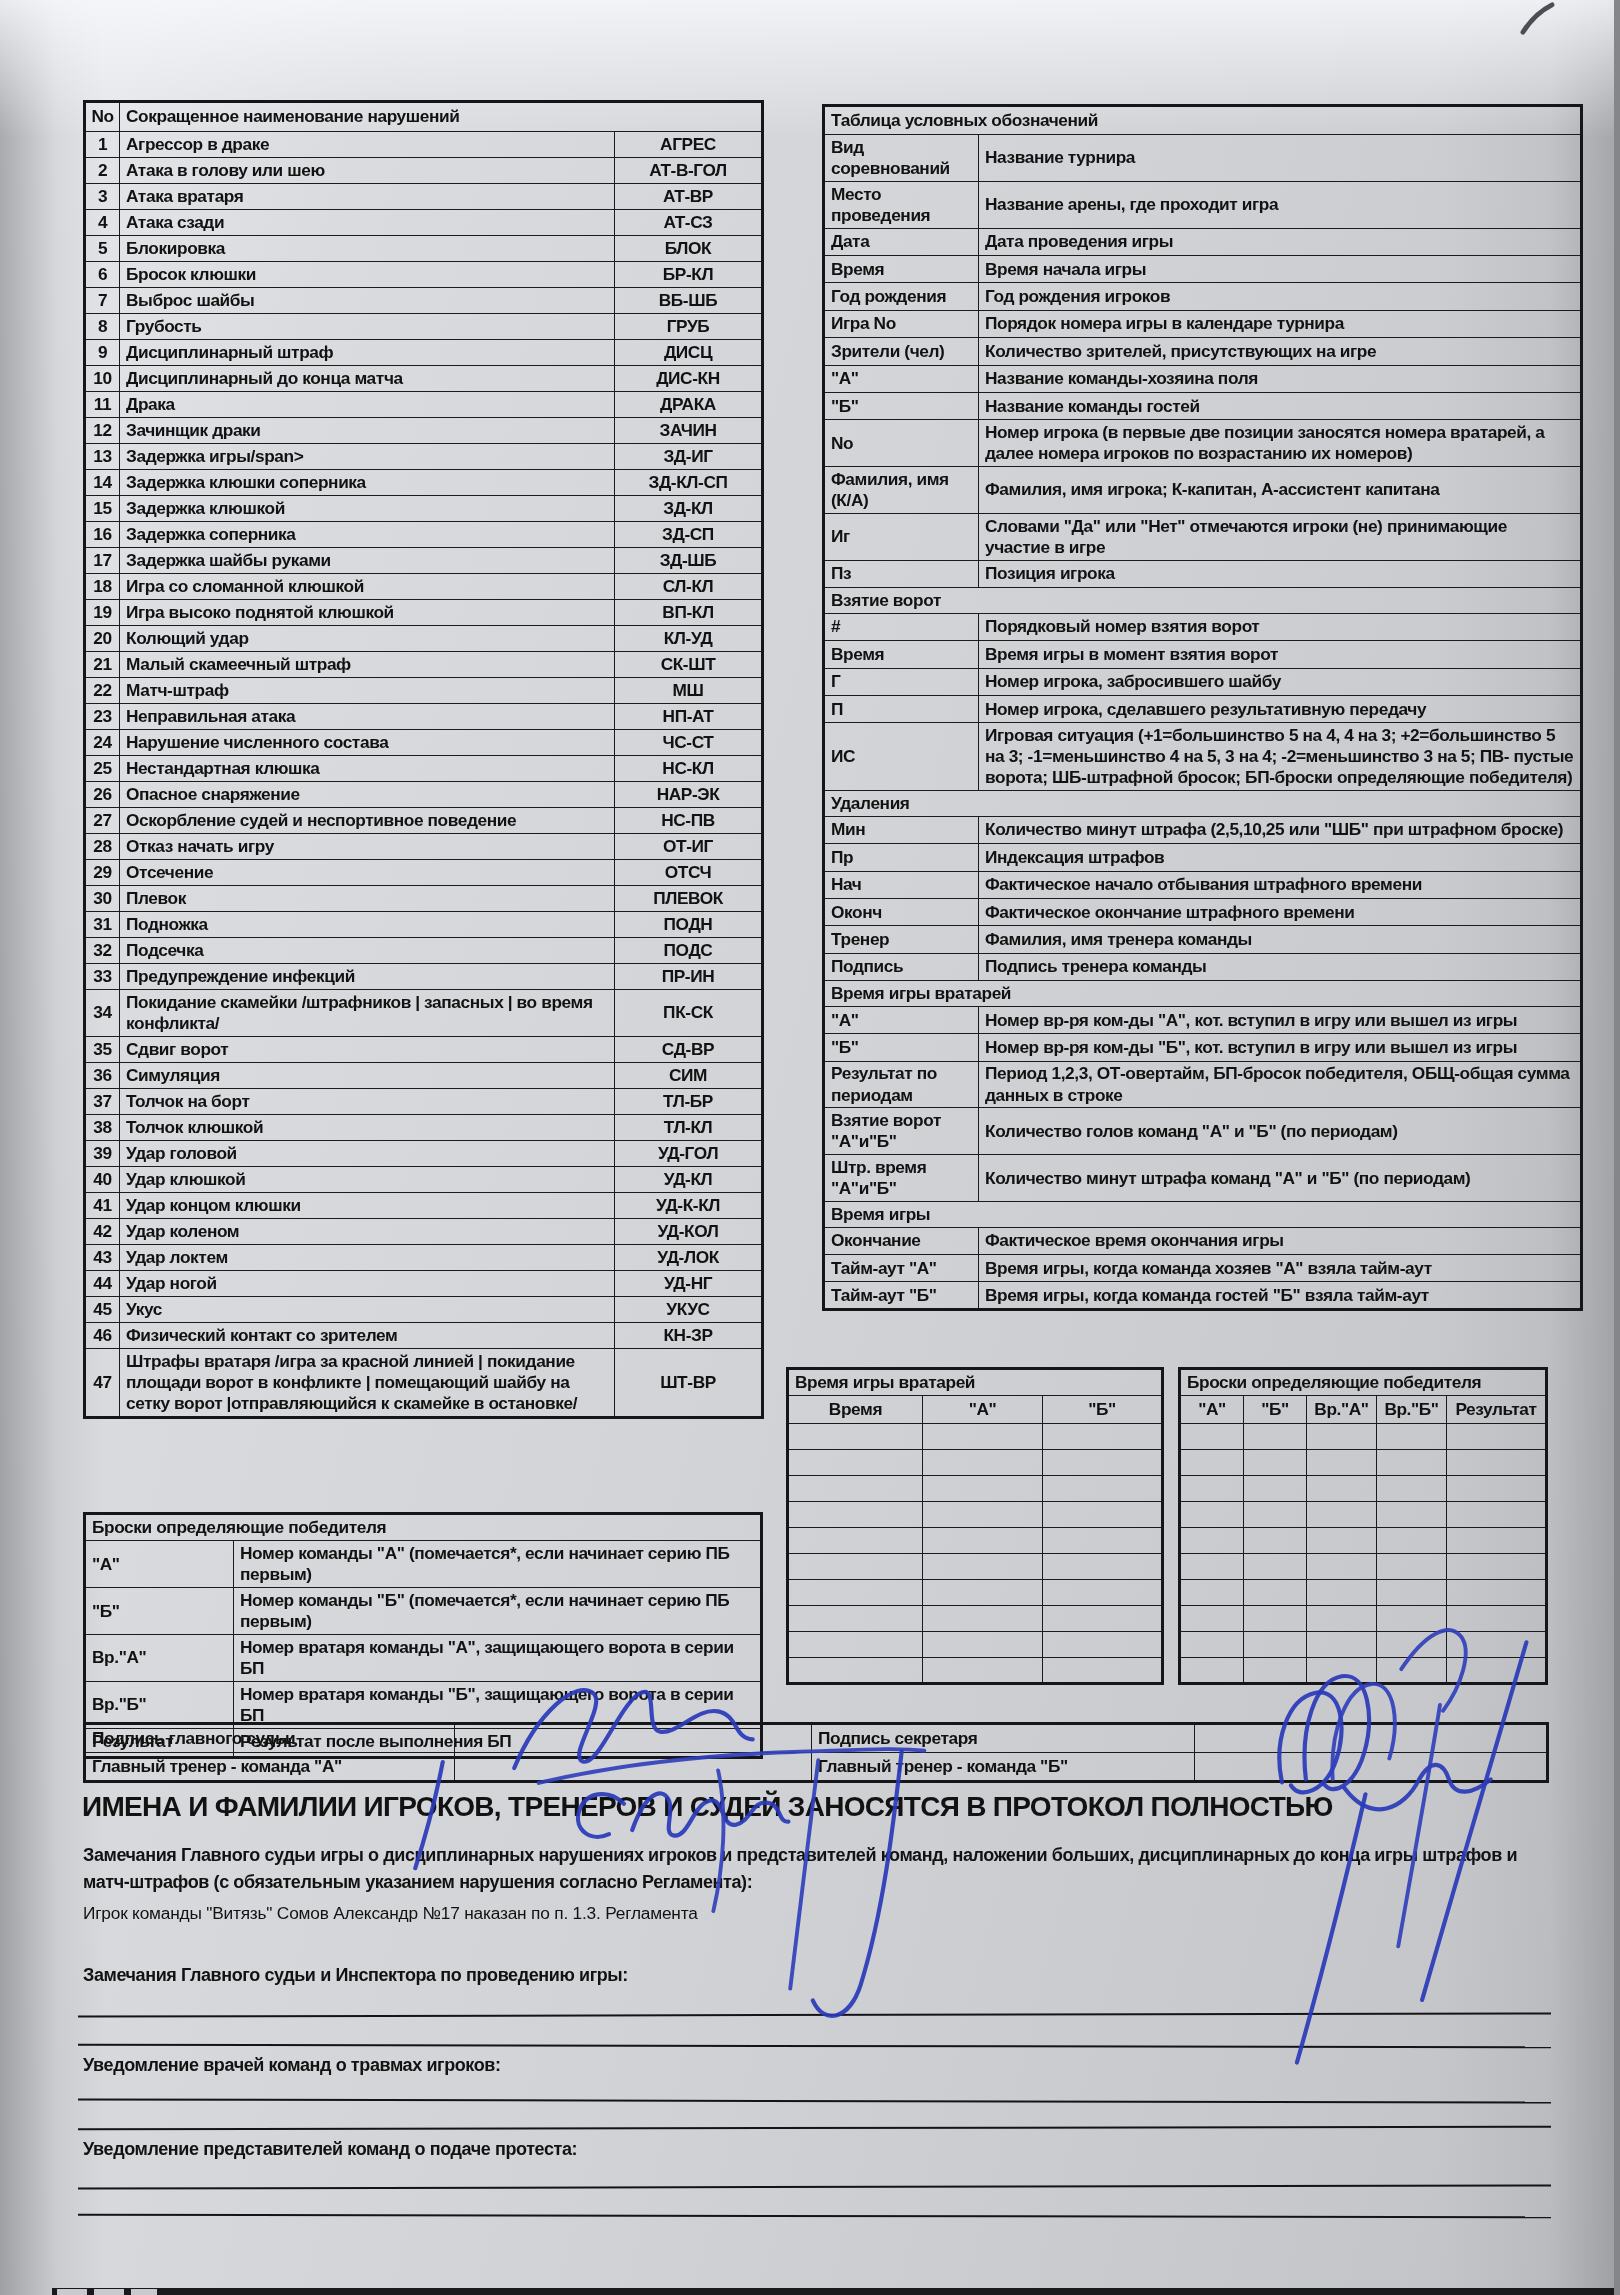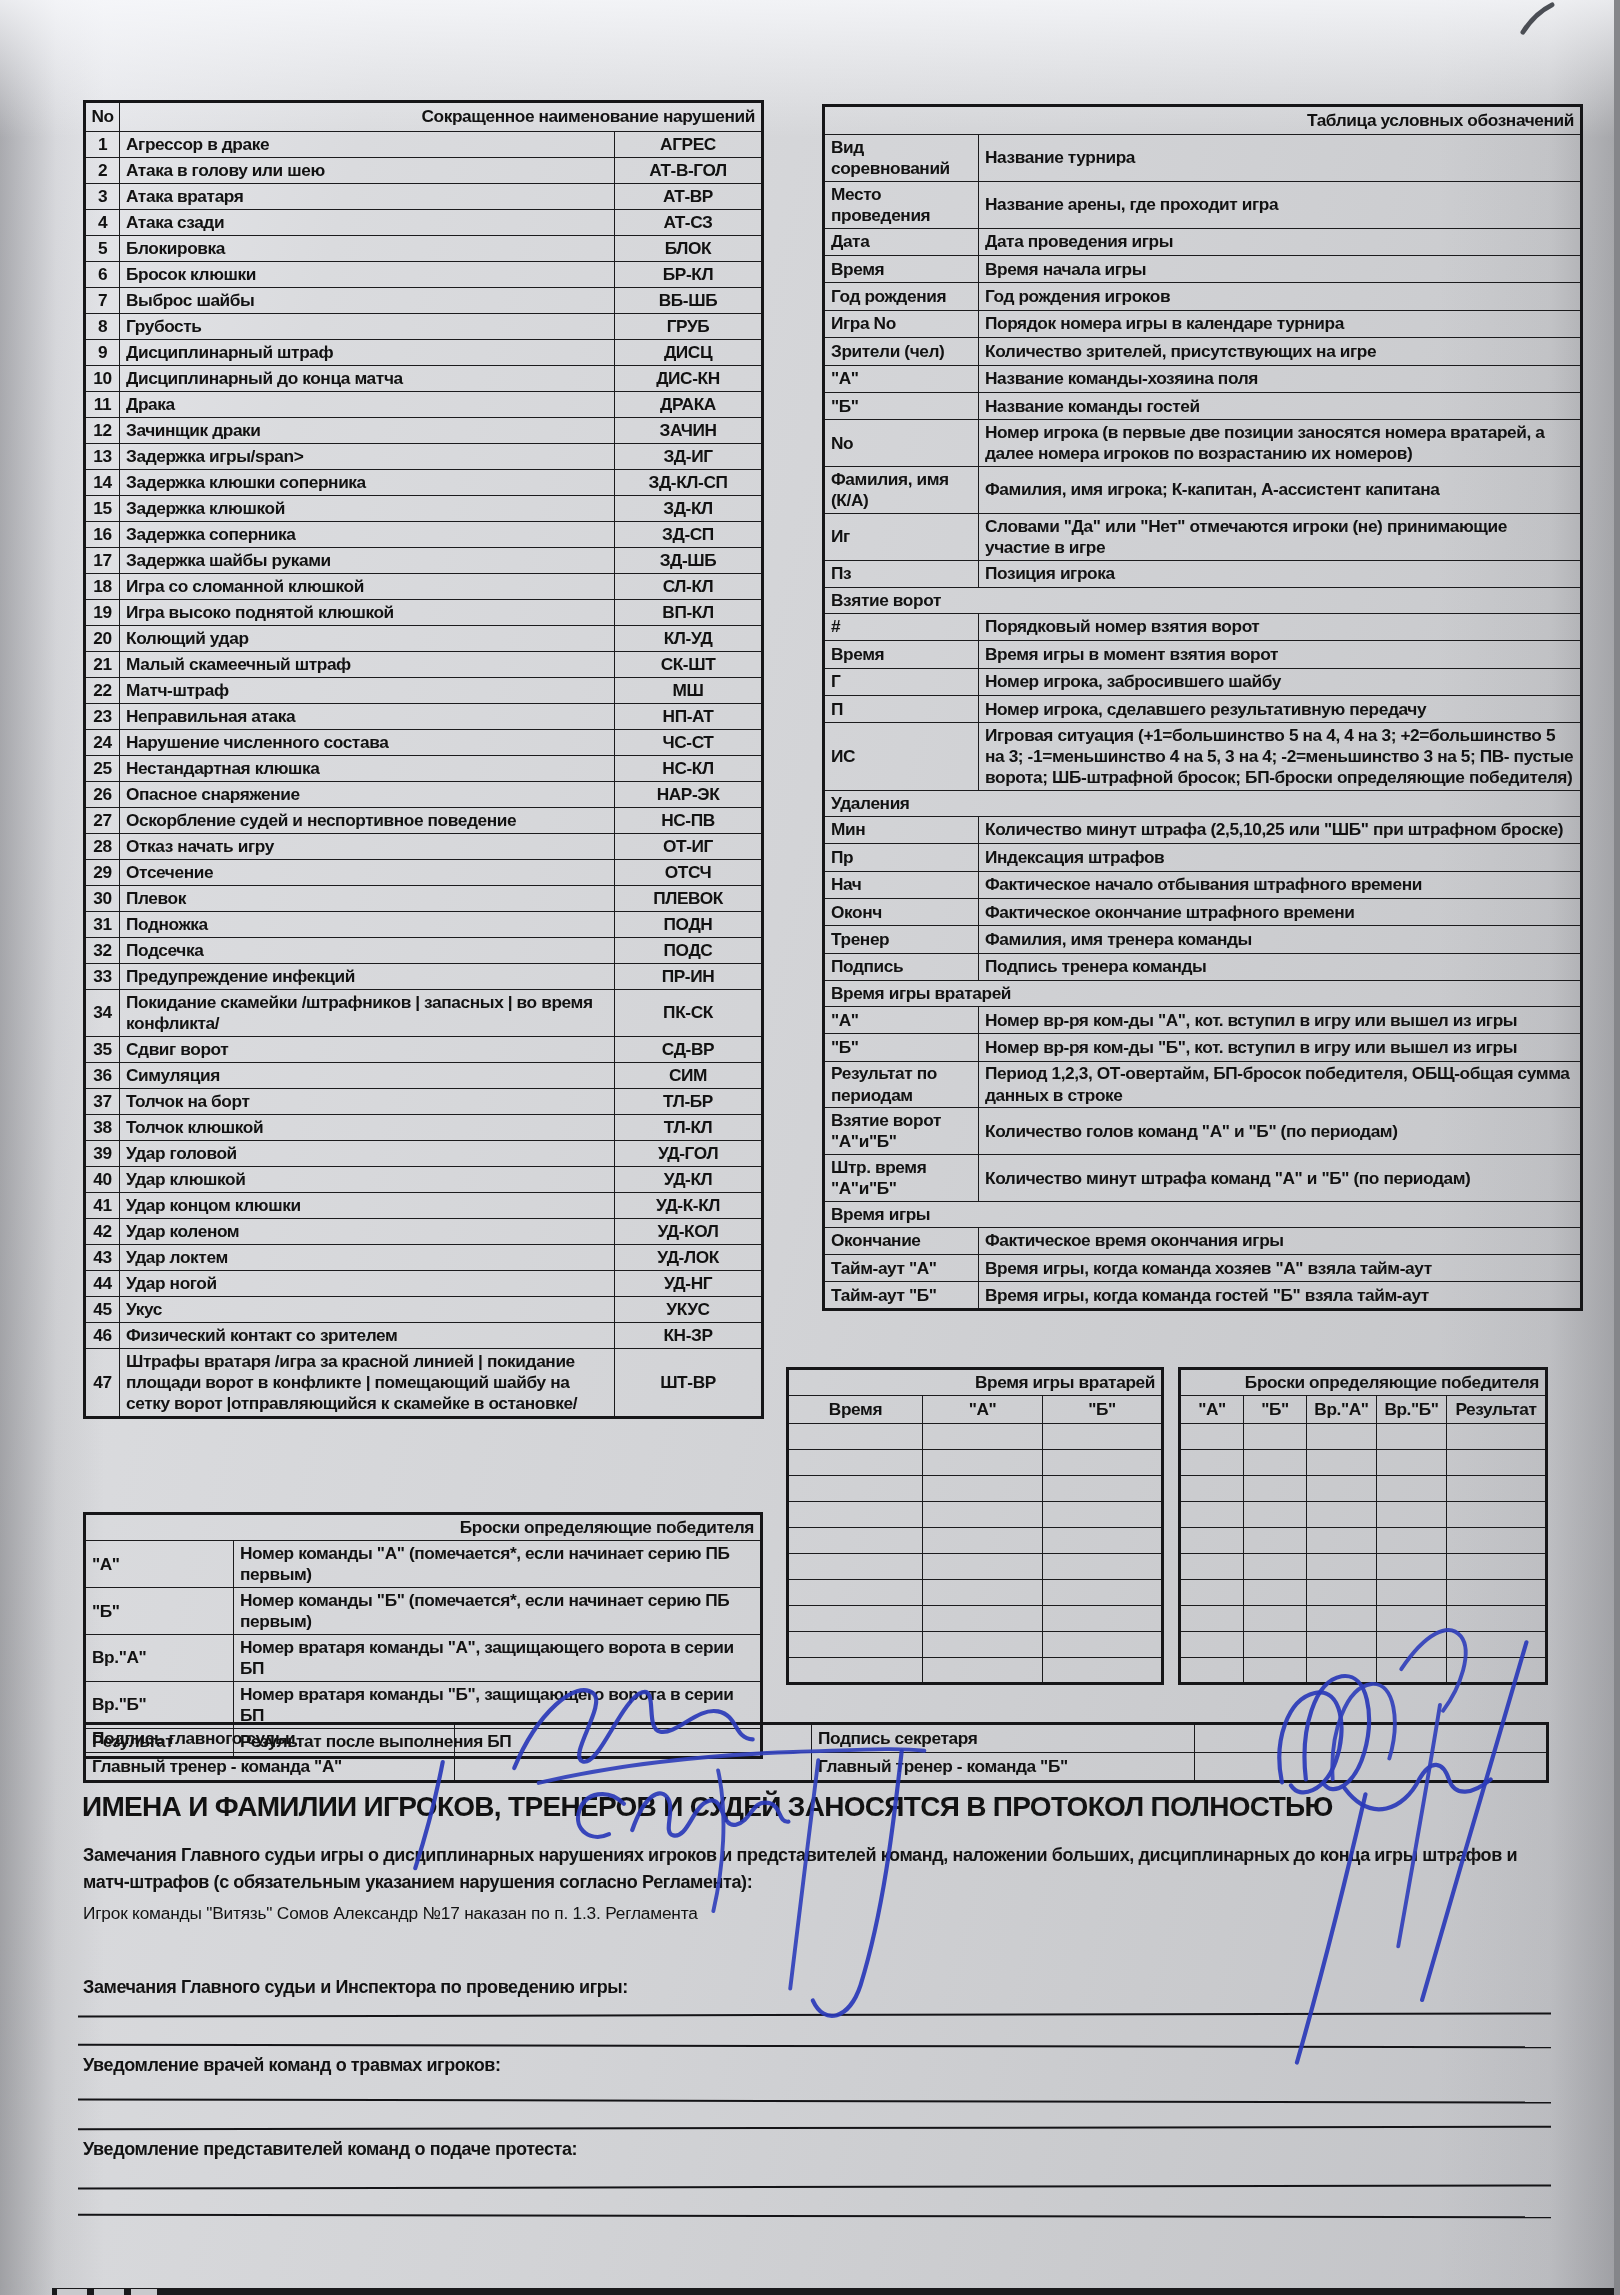--- a/index.html
+++ b/index.html
@@ -13,21 +13,21 @@
       linear-gradient(104deg, #e8e9ed 0%, #dadbde 18%, #d2d3d6 50%, #c9cacd 78%, #c1c2c6 100%);
   }
   .abs { position:absolute; }
   table { border-collapse:collapse; table-layout:fixed; width:100%; }
   td, th {
     border:1.8px solid #1b1b1d; padding:1.8px 6px;
     font-size:17.3px; font-weight:bold; letter-spacing:-0.4px;
     line-height:1.22; vertical-align:middle; text-align:left; overflow:hidden;
   }
   table { border:3px solid #161618; }
-  thead th { text-align:right; }
+  thead th { text-align:left; }
 
   .violations { left:83px; top:100px; width:677px; }
   .violations td { height:26px; }
   .violations th { height:30px; }
   .violations .no  { text-align:center; padding:1.2px 2.4px; }
   .violations .abbr{ text-align:center;margin-top:20px; }
 
   .designations { left:822px; top:104px; width:758px; }
   .designations td { height:27.4px; }
   .designations th { height:29px; }
@@ -803,21 +803,21 @@
           <td>Главный тренер - команда "Б"</td>
           <td></td>
         </tr>
       </tbody>
   </table>
 
   <div class="abs statement">ИМЕНА И ФАМИЛИИ ИГРОКОВ, ТРЕНЕРОВ И СУДЕЙ ЗАНОСЯТСЯ В ПРОТОКОЛ ПОЛНОСТЬЮ</div>
   <div class="abs remarks-h">Замечания Главного судьи игры о дисциплинарных нарушениях игроков и представителей команд, наложении больших, дисциплинарных до конца игры штрафов и матч-штрафов (с обязательным указанием нарушения согласно Регламента):</div>
   <div class="abs remarks-e">Игрок команды "Витязь" Сомов Александр №17 наказан по п. 1.3. Регламента</div>
 
-  <div class="abs sec-label" style="left:83px; top:1965px;margin-top:12px;">Замечания Главного судьи и Инспектора по проведению игры:</div>
+  <div class="abs sec-label" style="left:83px; top:1965px;">Замечания Главного судьи и Инспектора по проведению игры:</div>
   <div class="abs rule" style="top:2014px; transform:rotate(-0.12deg);"></div>
   <div class="abs rule" style="top:2045px; transform:rotate(0.1deg);"></div>
 
   <div class="abs sec-label" style="left:83px; top:2055px;">Уведомление врачей команд о травмах игроков:</div>
   <div class="abs rule" style="top:2100px; transform:rotate(0.12deg);"></div>
   <div class="abs rule" style="top:2127px; transform:rotate(-0.1deg);"></div>
 
   <div class="abs sec-label" style="left:83px; top:2139px;">Уведомление представителей команд о подаче протеста:</div>
   <div class="abs rule" style="top:2186px; transform:rotate(-0.12deg);"></div>
   <div class="abs rule" style="top:2215px; transform:rotate(0.1deg);"></div>

